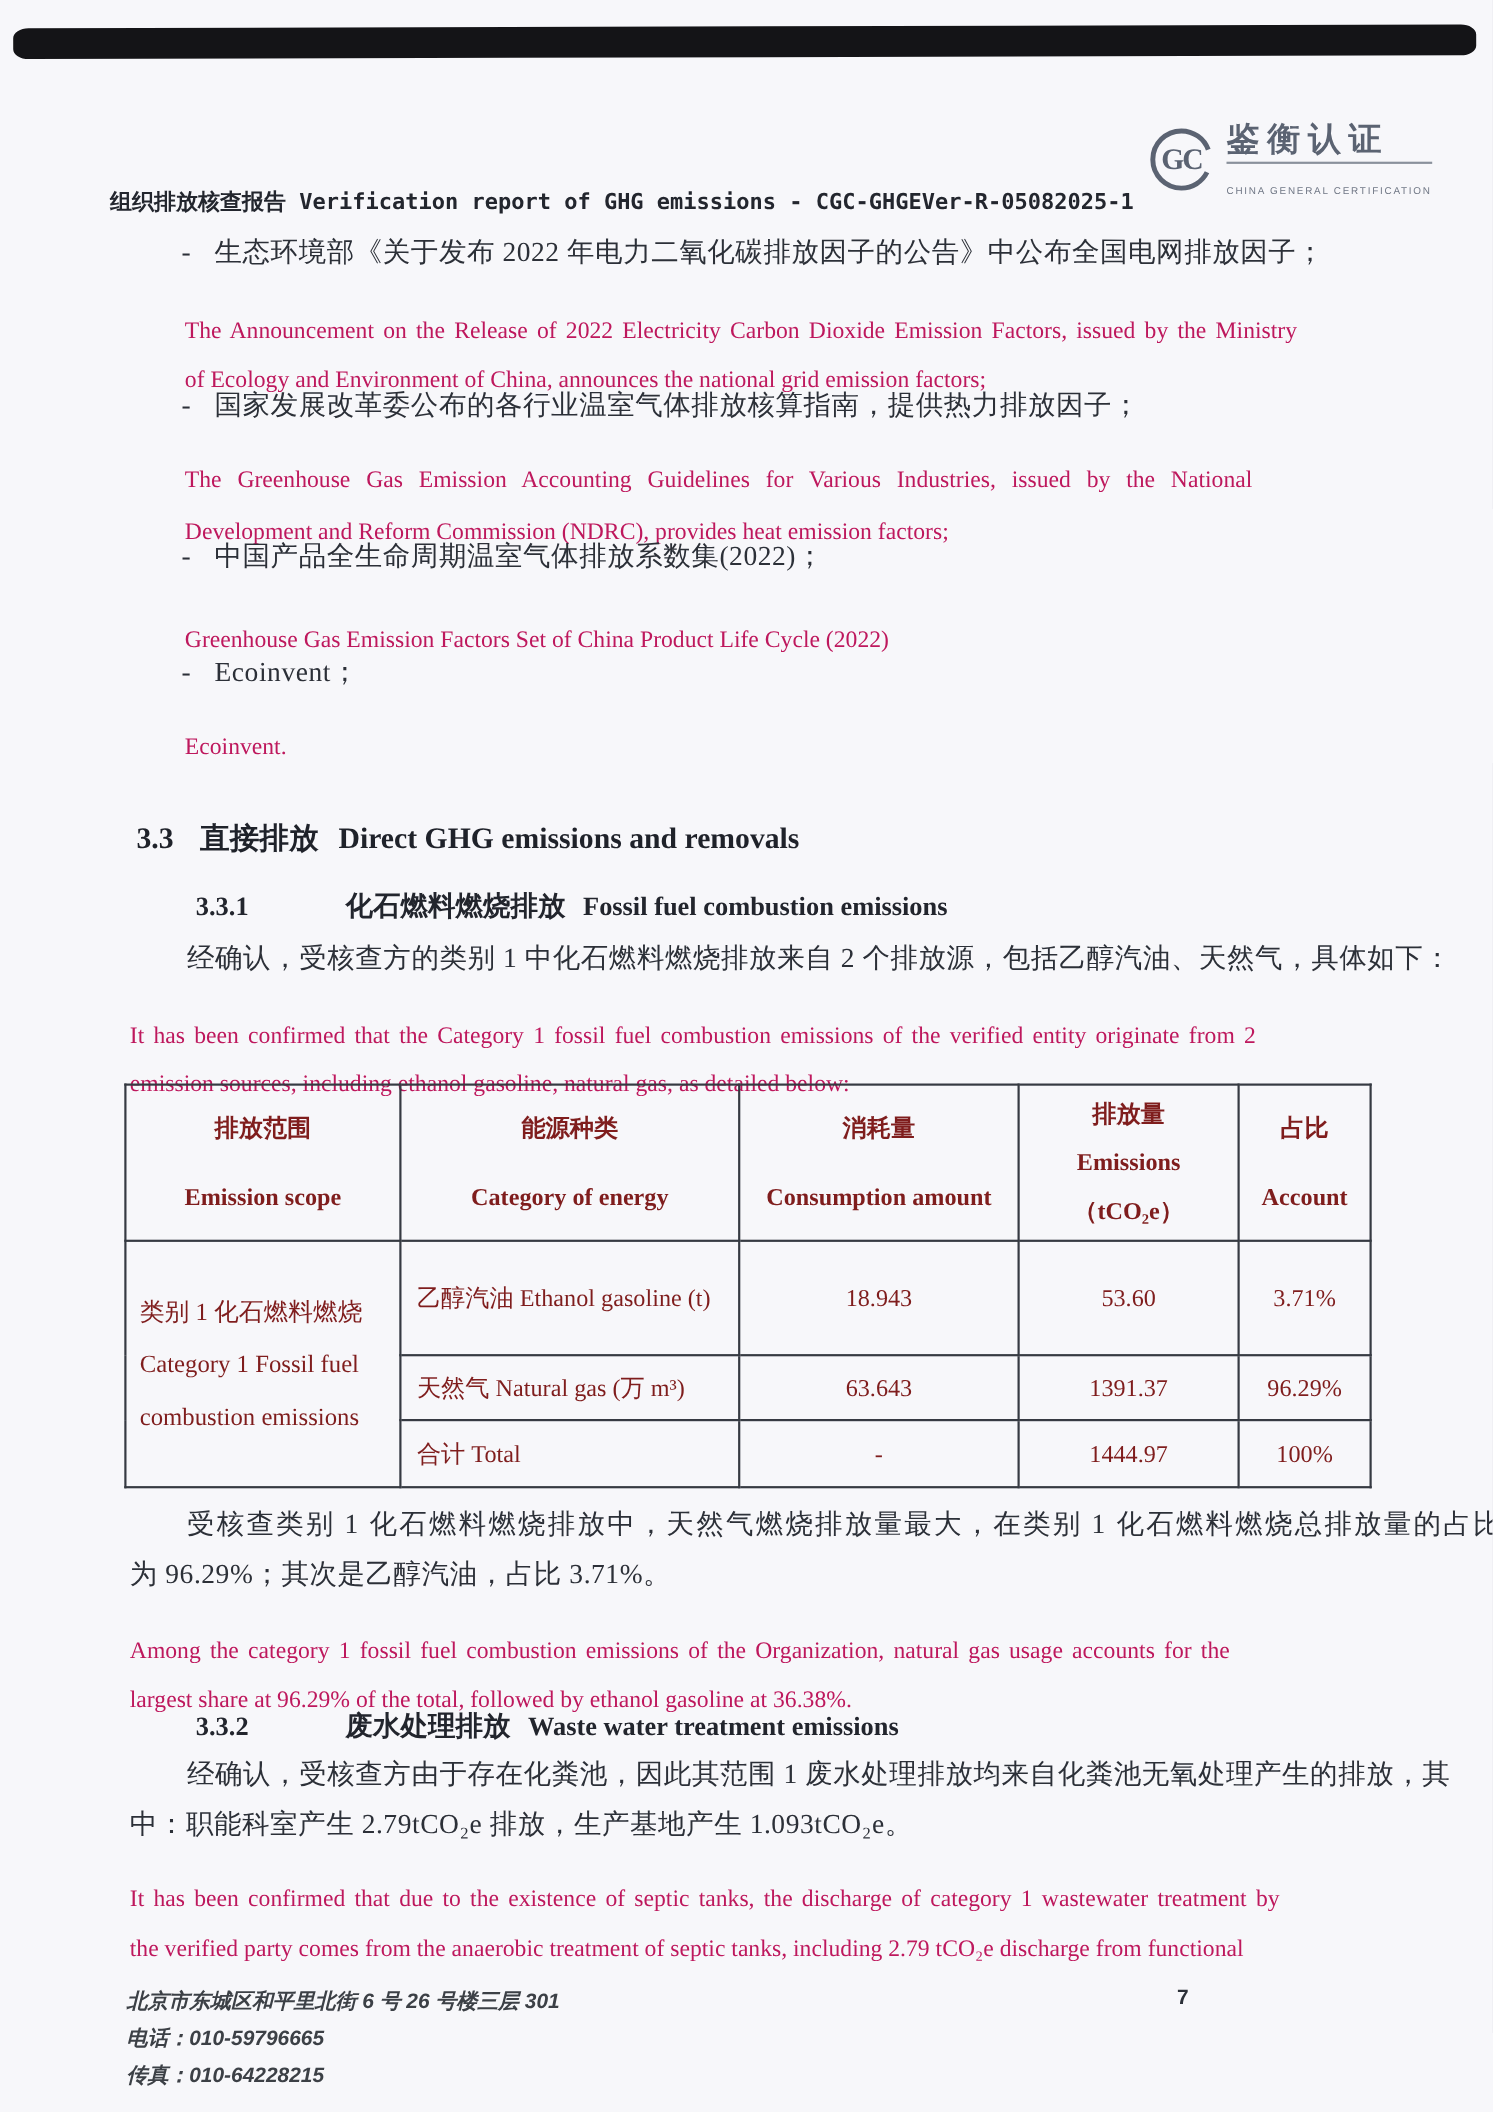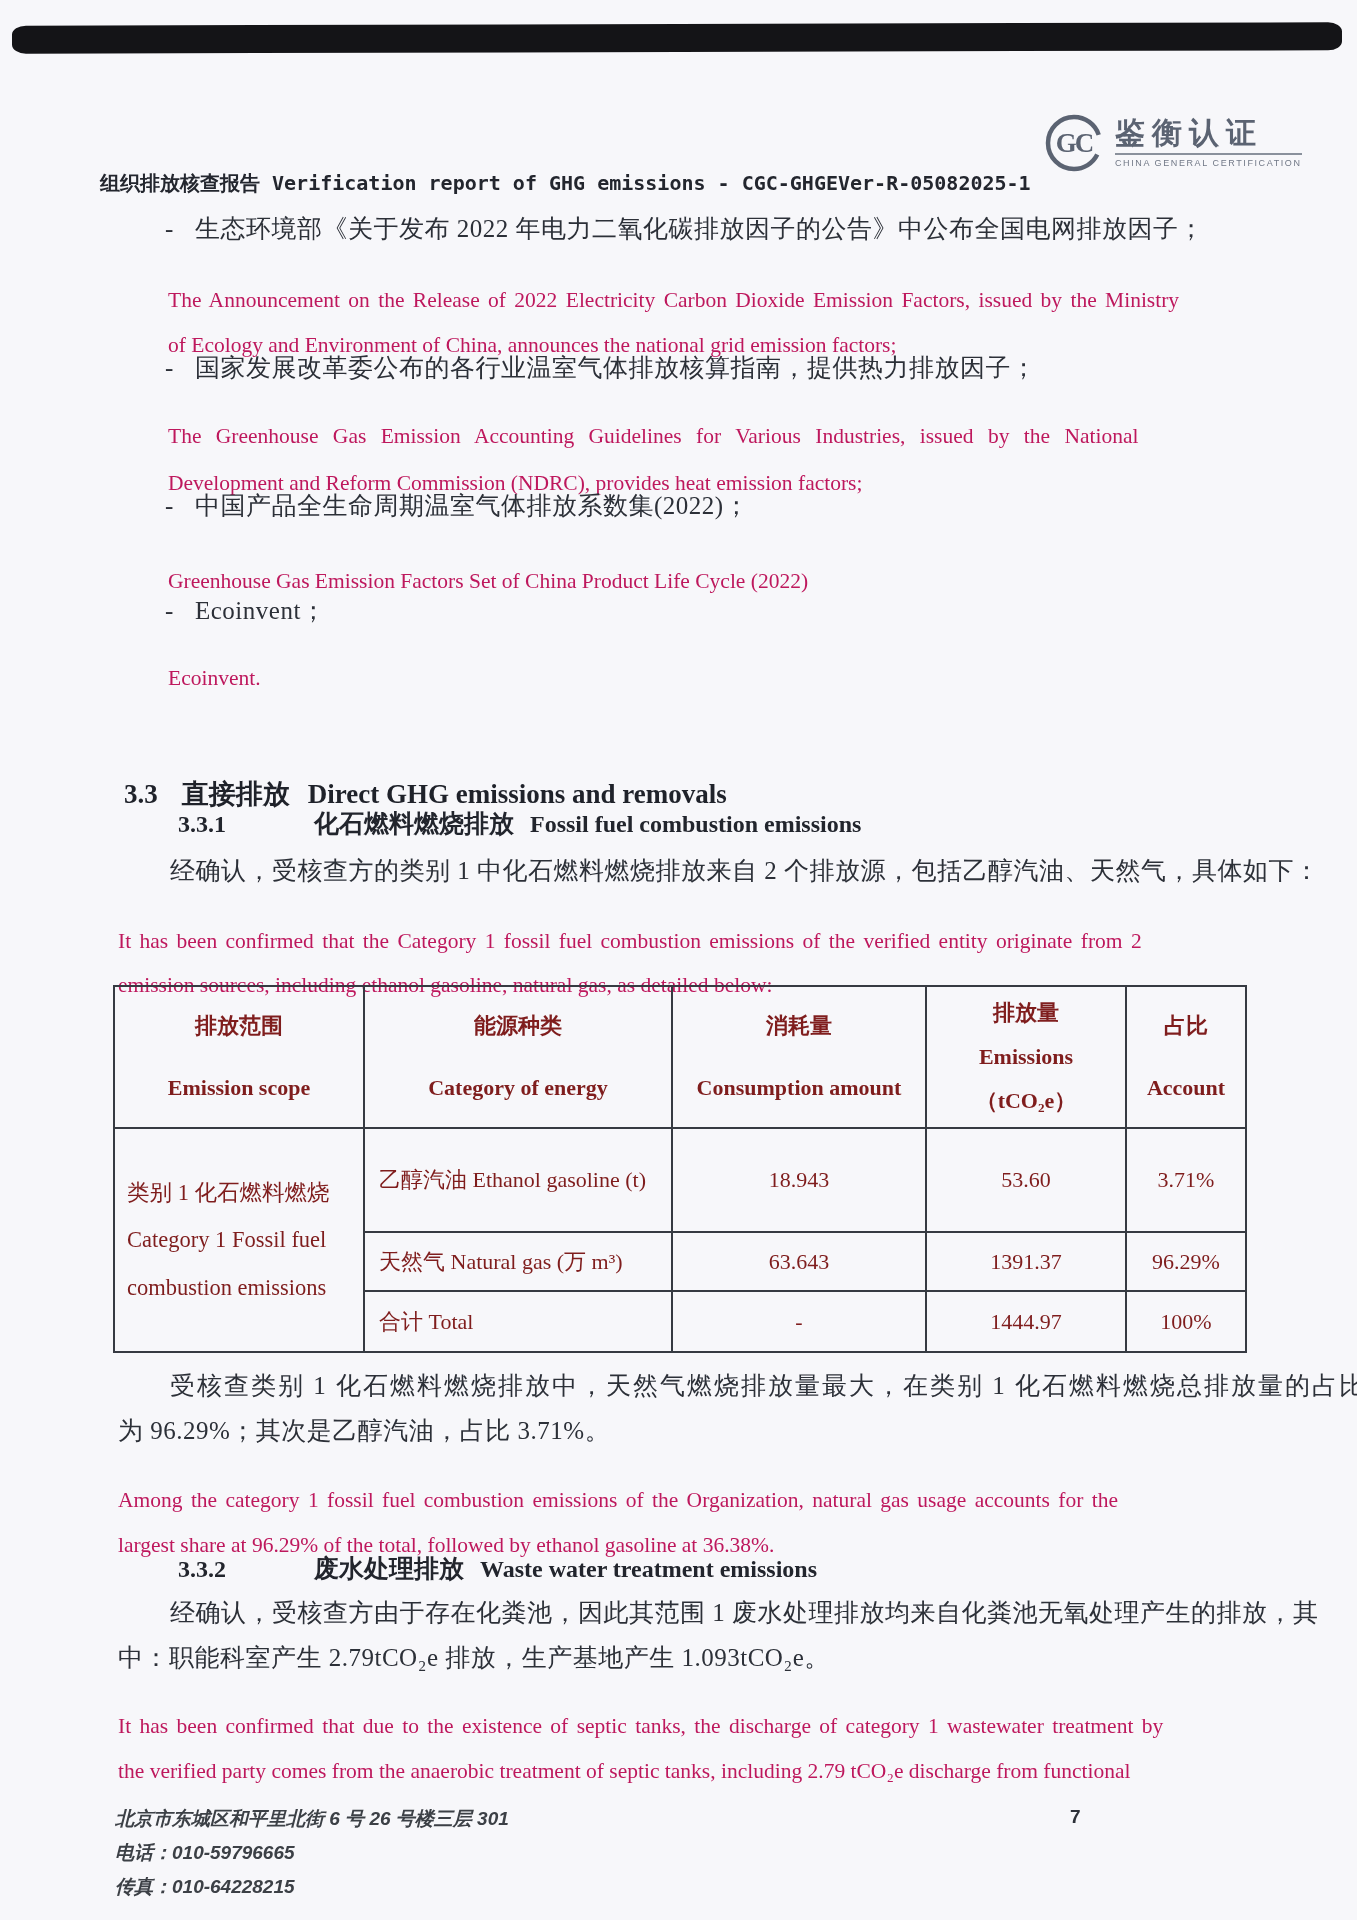--- a/index.html
+++ b/index.html
@@ -22,21 +22,21 @@
   .logo{position:absolute;left:1043px;top:112px;display:flex;align-items:center;}
   .logo-mark{width:62px;height:62px;flex:0 0 auto;}
   .logo-text{margin-left:10px;}
   .logo-cn{
     font-family:"Liberation Sans","DejaVu Sans",sans-serif;
     font-size:30px;font-weight:600;color:#5b6372;letter-spacing:7px;white-space:nowrap;line-height:1;
   }
   .logo-en{
     font-family:"Liberation Sans","DejaVu Sans",sans-serif;
     font-size:9px;letter-spacing:1.6px;color:#717886;white-space:nowrap;
-    border-top:2px solid #8a919c;margin-top:5px;padding-top:3px;
+    border-top:2px solid #8a919c;margin-top:5px;padding-top:19px;
   }
   
   .line{position:absolute;white-space:nowrap;}
   .cn{font-size:25px;letter-spacing:0.5px;color:#2c3038;}
   .en{font-size:21.5px;color:#be185d;margin-top:25px;}
   .stretch{word-spacing:3px;}
   .bullet .dash{display:inline-block;width:30px;}
   .h-main{font-weight:bold;color:#1f222a;font-size:27px;}
   .h-main .hx{margin-left:24px;}
   .h-sub{font-weight:bold;color:#22252d;font-size:24px;}
@@ -105,21 +105,21 @@
   <div class="line cn bullet" style="left:165px;top:489px;">
     <span class="dash">-</span><span>中国产品全生命周期温室气体排放系数集(2022)；</span>
   </div>
   <div class="line en" style="left:168px;top:544px;">Greenhouse Gas Emission Factors Set of China Product Life Cycle (2022)</div>
 
   <div class="line cn bullet" style="left:165px;top:594px;">
     <span class="dash">-</span><span>Ecoinvent；</span>
   </div>
   <div class="line en" style="left:168px;top:641px;">Ecoinvent.</div>
 
-  <div class="line h-main" style="left:124px;top:744px;margin-top:32px;">
+  <div class="line h-main" style="left:124px;top:744px;">
     <span>3.3</span><span class="hx">直接排放</span><span class="hx" style="margin-left:18px;">Direct GHG emissions and removals</span>
   </div>
 
   <div class="line h-sub" style="left:178px;top:807px;">
     <span>3.3.1</span><span class="cnpart">化石燃料燃烧排放</span><span class="enpart">Fossil fuel combustion emissions</span>
   </div>
   <div class="line cn" style="left:170px;top:854px;">经确认，受核查方的类别 1 中化石燃料燃烧排放来自 2 个排放源，包括乙醇汽油、天然气，具体如下：</div>
   <div class="line en stretch" style="left:118px;top:904px;">It has been confirmed that the Category 1 fossil fuel combustion emissions of the verified entity originate from 2</div>
   <div class="line en" style="left:118px;top:948px;">emission sources, including ethanol gasoline, natural gas, as detailed below:</div>
 

